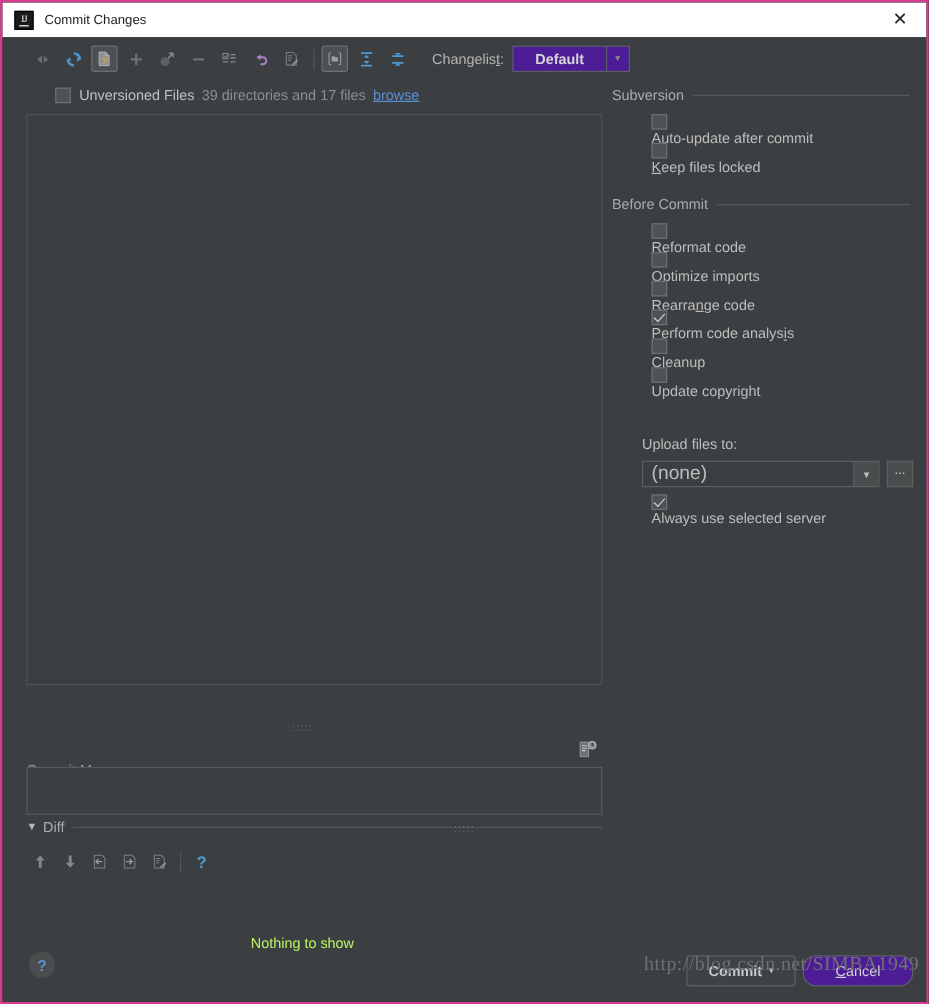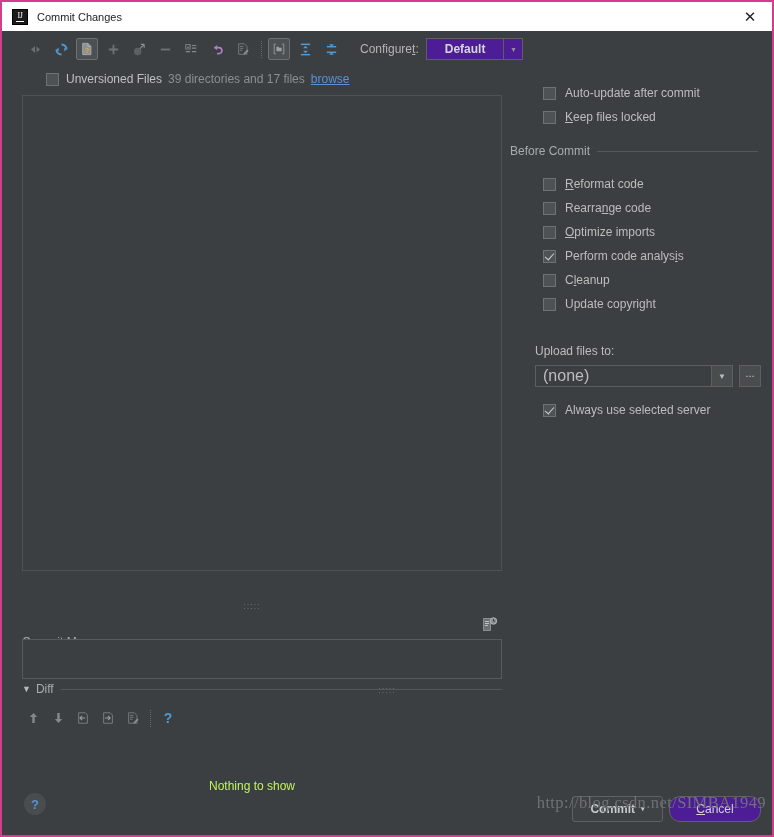--- a/index.html
+++ b/index.html
@@ -260,25 +260,26 @@
 
   
   .right-col {
     flex: 1 1 auto;
     position: relative;
     padding-left: 8px;
   }
   .opt-section { margin-top: 0; }
   .opt-row {
     display: flex;
-    align-items: flex-end;
+    align-items: flex-start;
     height: 24px;
     padding-left: 33px;
     font-size: 12px;
     color: #bdbdbd;
+    flex-direction: column;
   }
   .opt-row .cb { margin-right: 9px; }
   .opt-label u { text-decoration: underline; }
   .configure-link {
     color: #5a91d6;
     margin-left: 7px;
     cursor: pointer;
   }
 
   .upload-label {
@@ -498,21 +499,21 @@
 
       <div class="tb-btn">
         <svg width="15" height="15" viewBox="0 0 16 16">
           <path d="M3 5 h10" stroke="#4e9ad4" stroke-width="1.6"></path>
           <path d="M3 11 h10" stroke="#4e9ad4" stroke-width="1.6"></path>
           <path d="M8 3.6 l2.6 -2.4 h-5.2 Z" fill="#4e9ad4" transform="translate(0,1.2)"></path>
           <path d="M8 12.4 l2.6 2.4 h-5.2 Z" fill="#4e9ad4" transform="translate(0,-1.2)"></path>
         </svg>
       </div>
 
-      <span class="tb-label"><span>Configure</span><u>t</u><span>:</span></span>
+      <span class="tb-label"><span>Changelis</span><u>t</u><span>:</span></span>
 
       <div class="combo">
         <div class="combo-val">Default</div>
         <div class="combo-arrow">▼</div>
       </div>
     </div>
 
     <div class="main-split">
 
       <div class="left-col">
@@ -587,20 +588,24 @@
             <span style="color:#4e9ad4; font-size:14px; font-weight:bold;">?</span>
           </div>
         </div>
 
         <div class="nothing-to-show">Nothing to show</div>
       </div>
 
       <div class="right-col">
 
         <div class="opt-section">
+          <div class="sec-header" style="margin:5px 14px 0 0;">
+            <span>Subversion</span>
+            <span class="sec-line"></span>
+          </div>
           <div style="height:9px;"></div>
           <div class="opt-row">
             <span class="cb"></span>
             <span class="opt-label"><span>Auto-update after commit</span><u></u><span></span></span>
           </div>
           <div class="opt-row">
             <span class="cb"></span>
             <span class="opt-label"><span></span><u>K</u><span>eep files locked</span></span>
           </div>
         </div>
@@ -611,25 +616,25 @@
             <span class="sec-line"></span>
           </div>
           <div style="height:9px;"></div>
 
           <div class="opt-row">
             <span class="cb"></span>
             <span class="opt-label"><span></span><u>R</u><span>eformat code</span></span>
           </div>
           <div class="opt-row">
             <span class="cb"></span>
+            <span class="opt-label"><span></span><u>O</u><span>ptimize imports</span></span>
+          </div>
+          <div class="opt-row">
+            <span class="cb"></span>
             <span class="opt-label"><span>Rearra</span><u>n</u><span>ge code</span></span>
-          </div>
-          <div class="opt-row">
-            <span class="cb"></span>
-            <span class="opt-label"><span></span><u>O</u><span>ptimize imports</span></span>
           </div>
           <div class="opt-row">
             <span class="cb checked"></span>
             <span class="opt-label"><span>Perform code analys</span><u>i</u><span>s</span></span>
           </div>
           <div class="opt-row">
             <span class="cb"></span>
             <span class="opt-label"><span>C</span><u>l</u><span>eanup</span></span>
           </div>
           <div class="opt-row">

